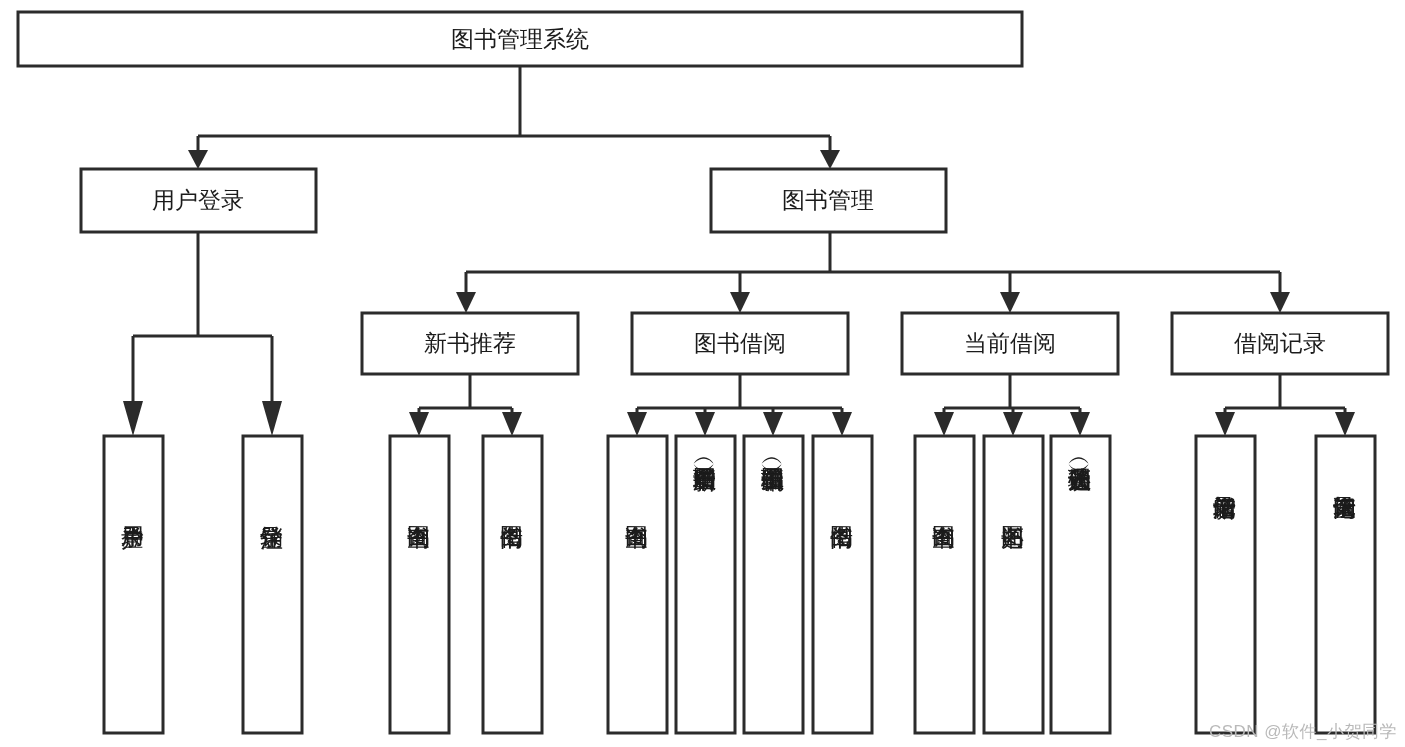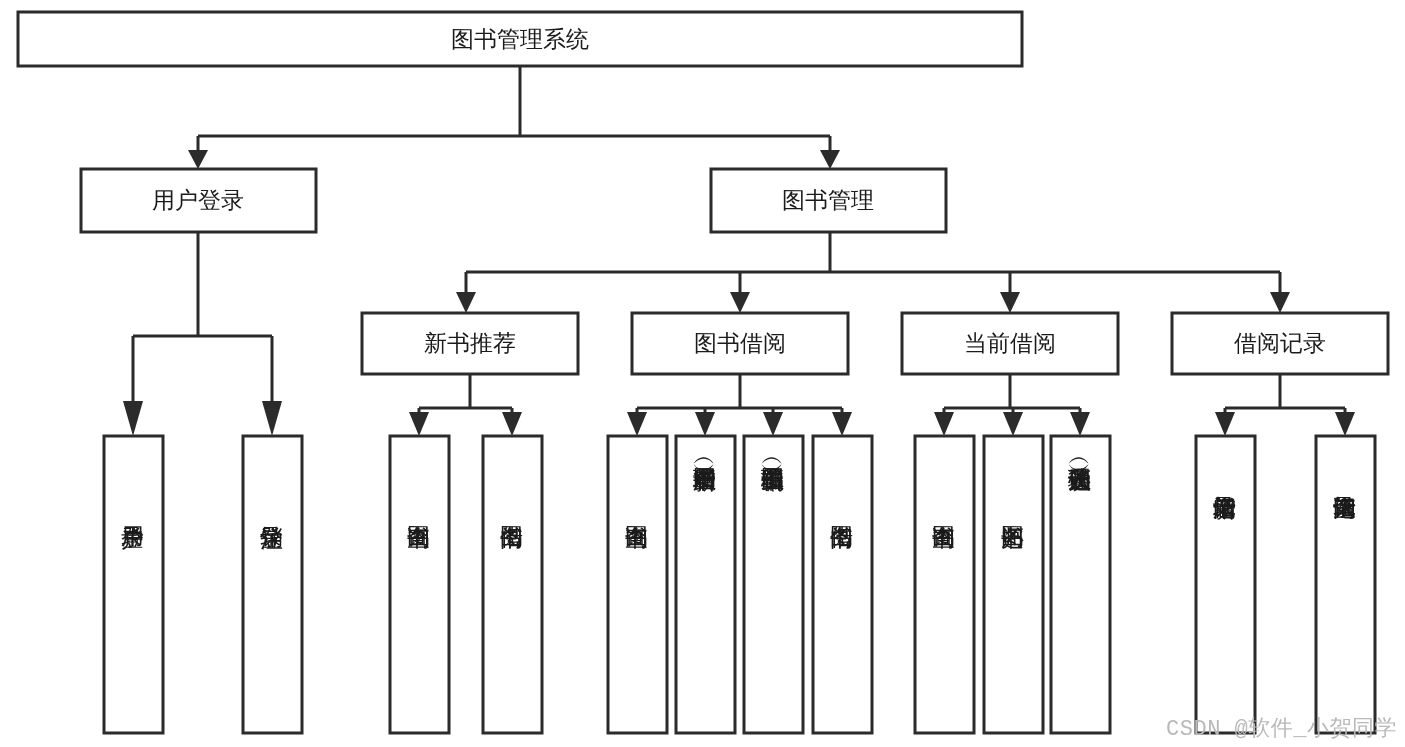--- a/index.html
+++ b/index.html
@@ -51,22 +51,22 @@
   .node-label-vertical {
     fill: #1b1b1b;
     font-family: "DejaVu Sans", "Liberation Sans", sans-serif;
     font-size: 23px;
     text-anchor: middle;
   }
   .watermark {
     position: absolute;
     right: 8px;
     bottom: 4px;
-    font-family: Liberation Mono, monospace;
-    font-size: 22px;
+    font-family: Liberation Sans, sans-serif;
+    font-size: 17px;
     color: #b9b9b9;
     white-space: nowrap;
     letter-spacing: 0.5px;
   }
 </style>
 </head>
 <body>
 
 <div id="diagram-root">
 

